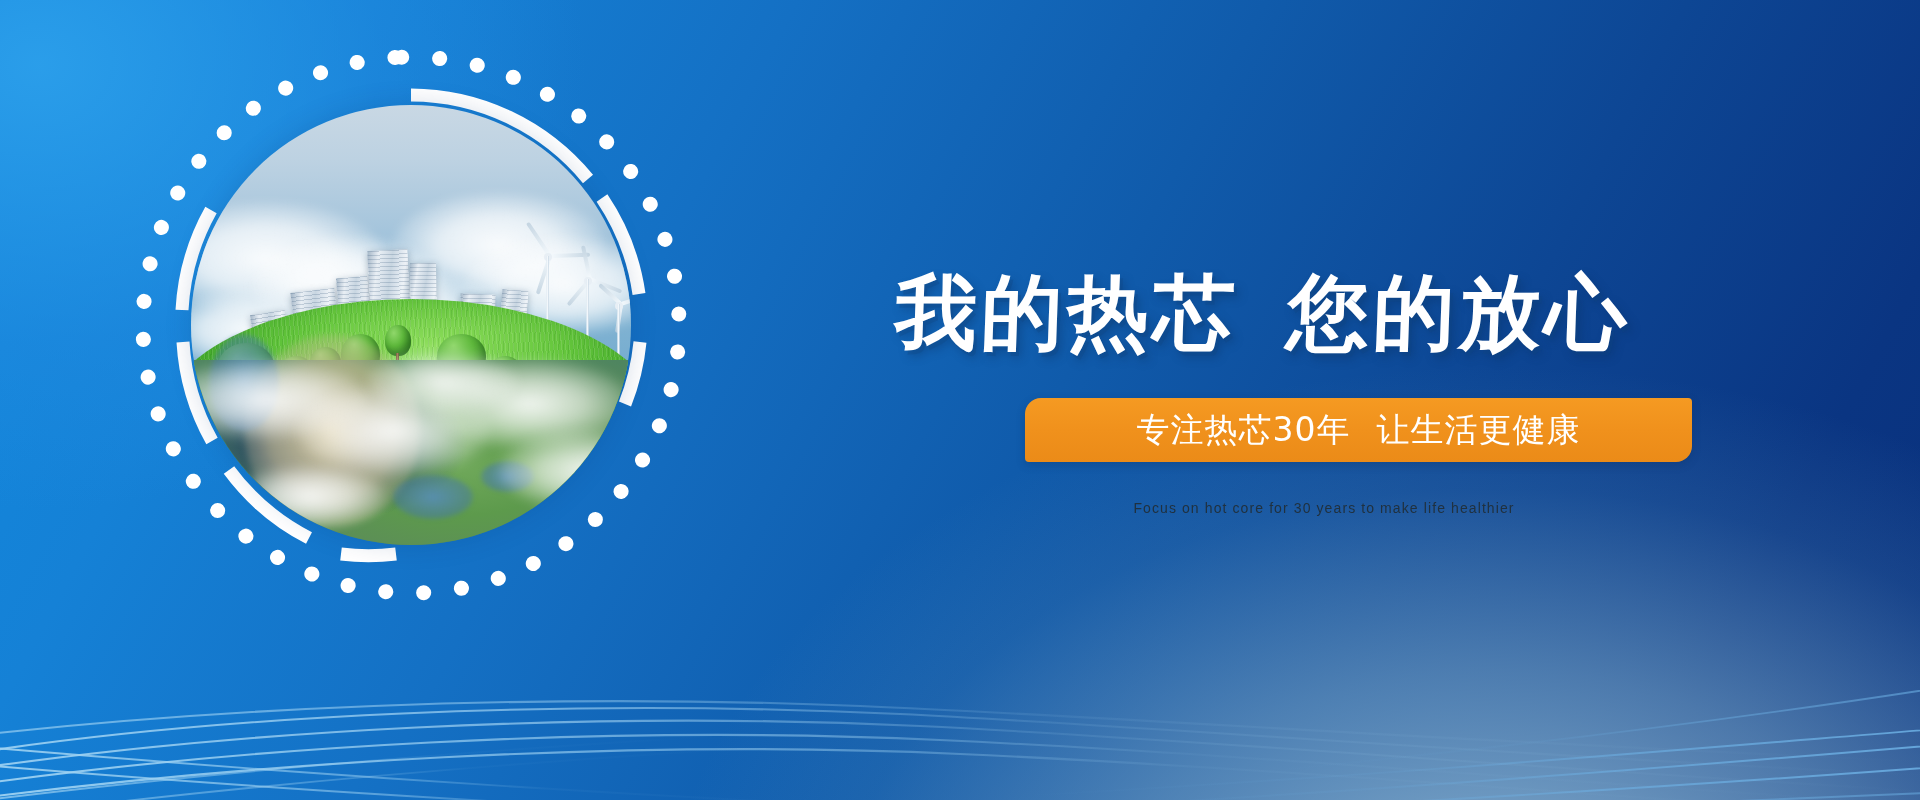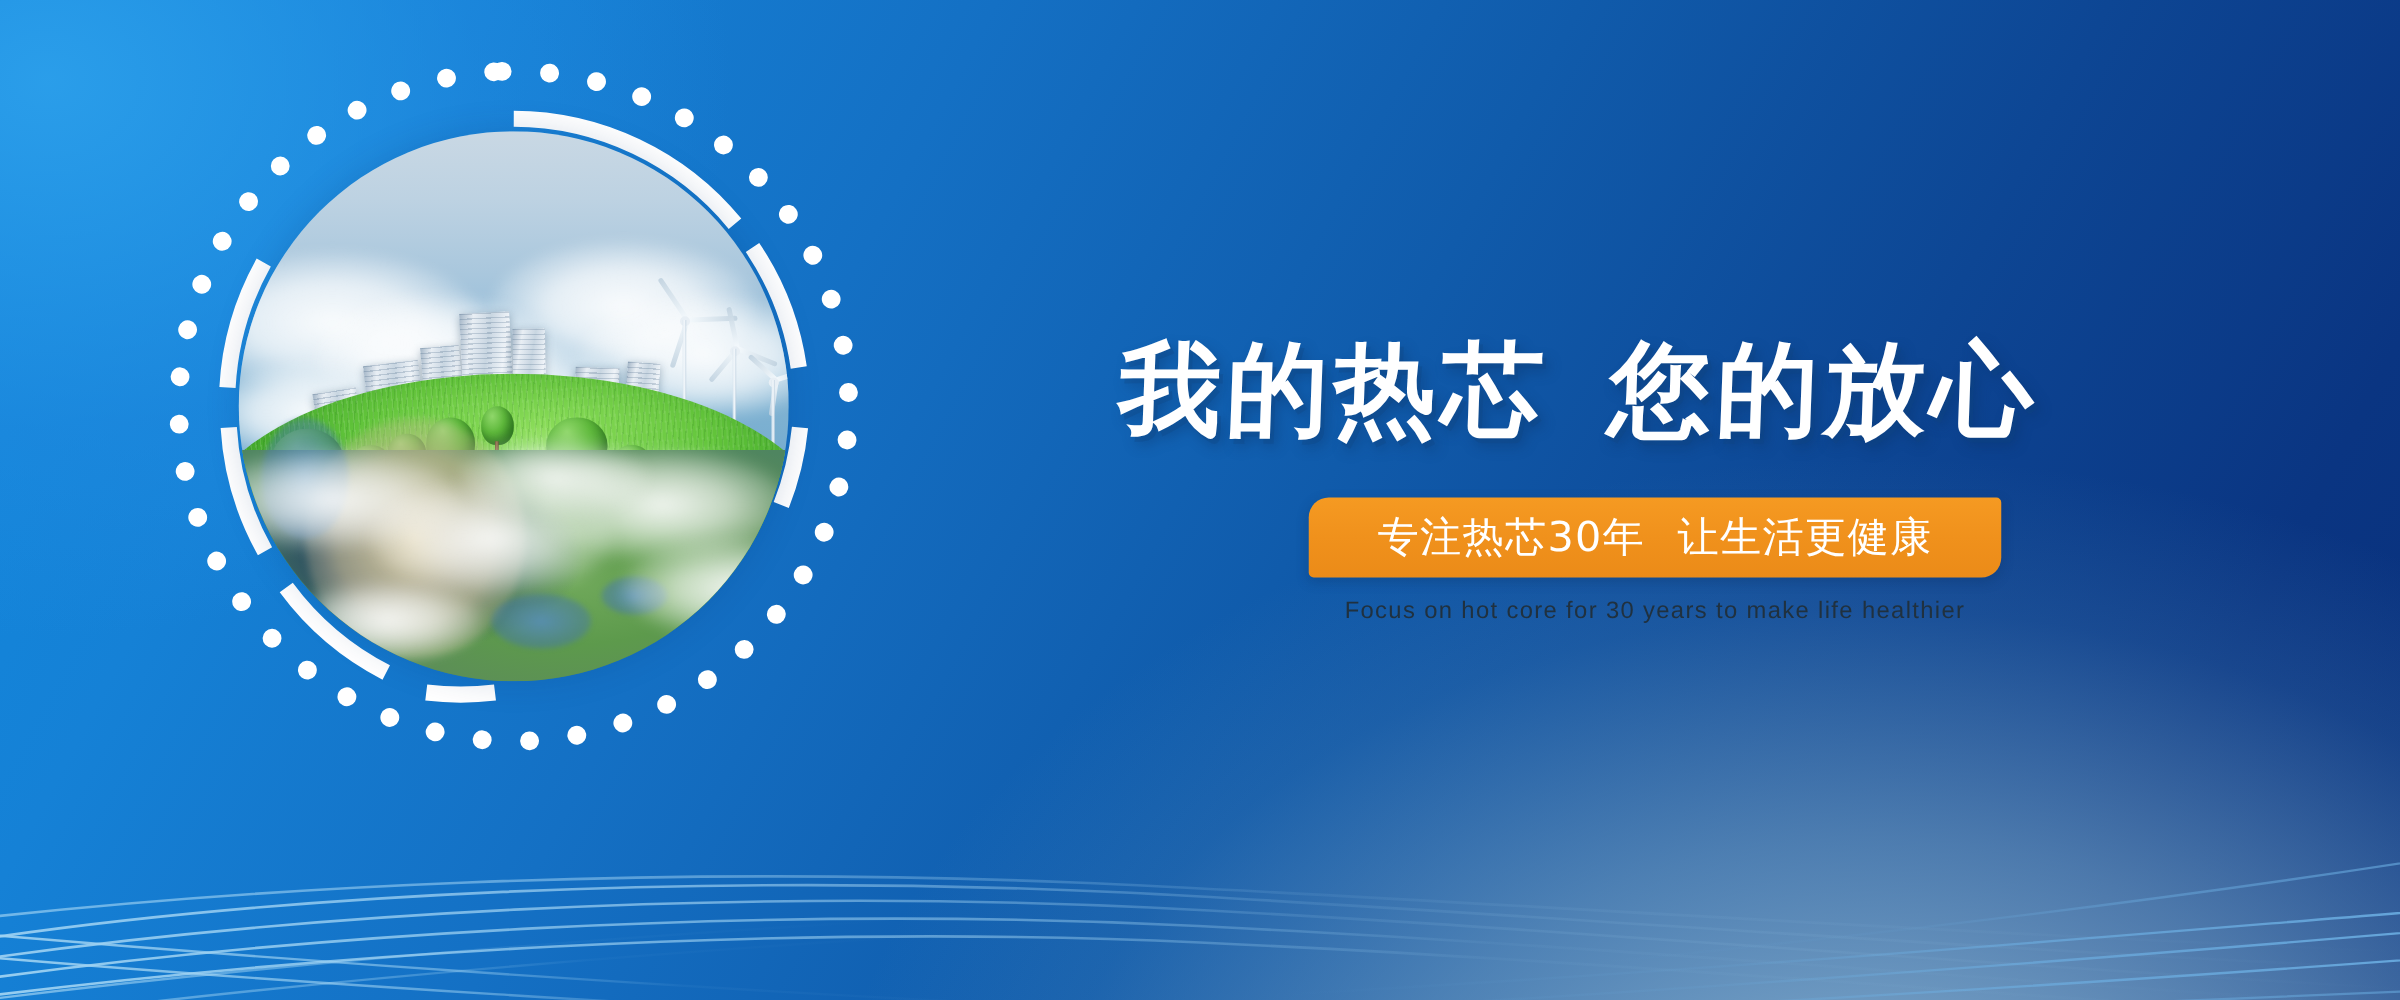--- a/index.html
+++ b/index.html
@@ -162,45 +162,44 @@
       3px 4px 0 rgba(18,70,130,0.30),
       5px 6px 10px rgba(10,45,95,0.35);
     white-space:nowrap;
     transform:skewX(-2deg);
   }
   #headline .gap { display:inline-block; width:48px; }
 
   #orange-banner {
     position:absolute;
     left:1025px; top:398px;
-    width:554px; height:64px;
+    width:667px; height:64px;
     background:linear-gradient(180deg,#f59a22 0%, #f0911c 50%, #eb8b18 100%);
     border-radius:16px 4px 16px 4px;
     box-shadow:0 3px 9px rgba(10,45,95,0.28);
     display:flex;
     align-items:center;
     justify-content:center;
-    margin-left:22px;
   }
   #orange-banner-text {
     color:#ffffff;
     font-size:33px;
     letter-spacing:1px;
     white-space:nowrap;
     font-family:"DejaVu Sans","Liberation Sans",sans-serif;
   }
   #orange-banner-text .gap { display:inline-block; width:26px; }
 
   #subtitle-en {
     position:absolute;
-    left:1064px; top:478px;
+    left:1064px; top:500px;
     width:520px;
     text-align:center;
     color:#20313f;
-    font-size:19px;
+    font-size:14px;
     letter-spacing:1.1px;
     white-space:nowrap;
   }
 </style>
 </head>
 <body>
 
 <div id="banner">
 
   <svg id="wave-mesh" viewBox="0 0 1920 260" preserveAspectRatio="none">

